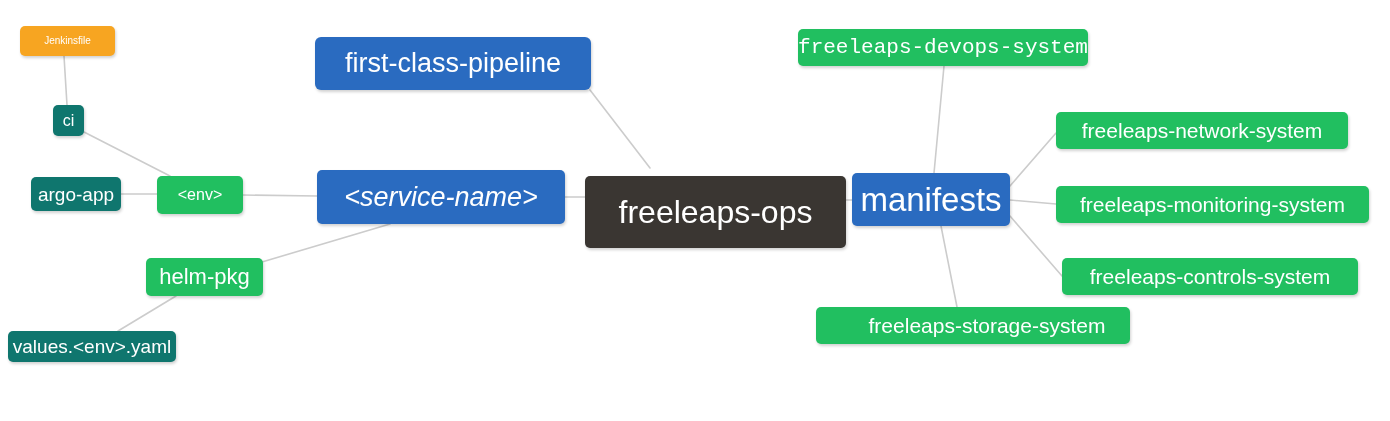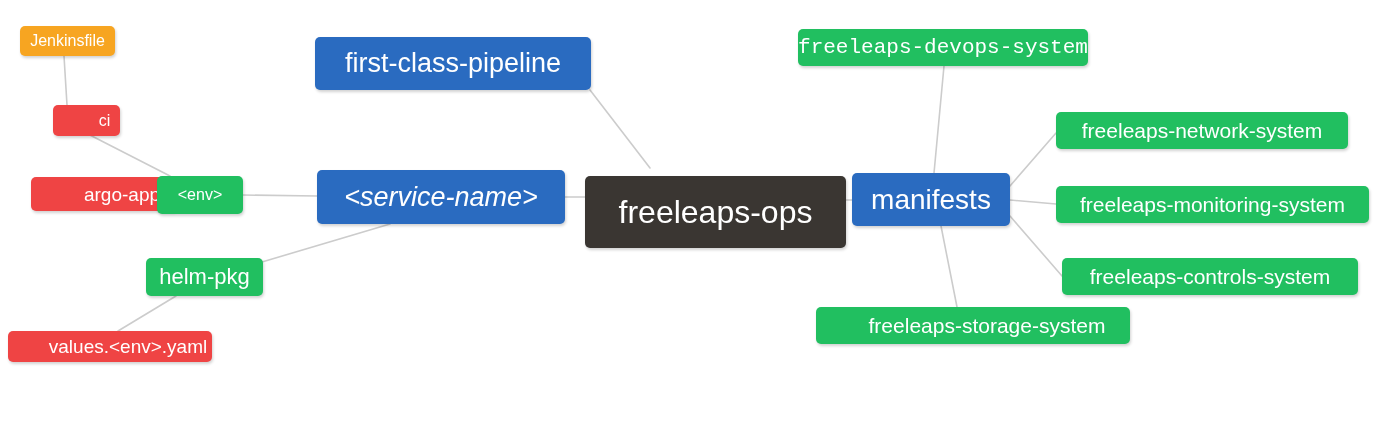--- a/index.html
+++ b/index.html
@@ -30,35 +30,35 @@
     justify-content: center;
     color: #ffffff;
     border-radius: 5px;
     box-shadow: 1px 2px 3px rgba(0,0,0,0.18);
     white-space: nowrap;
     cursor: default;
     line-height: 1;
   }
   .c-blue   { background: #2A6BC0; }
   .c-green  { background: #21BF60; }
-  .c-red    { background: #ef4444; padding-left: 36px; }
+  .c-red    { background: #0f766e; }
   .c-amber  { background: #F7A521; }
   .c-dark   { background: #3A3632; }
 
   
-  .n-jenkinsfile     { left: 20px;   top: 26px;  width: 95px;  height: 30px; font-size: 16px; }
+  .n-jenkinsfile     { left: 20px;   top: 26px;  width: 95px;  height: 30px; font-size: 10px; }
   .n-ci              { left: 53px;   top: 105px; width: 31px;  height: 31px; font-size: 16px; }
-  .n-argo-app        { left: 31px;   top: 177px; width: 110px;  height: 34px; font-size: 19px; }
+  .n-argo-app        { left: 31px;   top: 177px; width: 90px;  height: 34px; font-size: 19px; }
   .n-env             { left: 157px;  top: 176px; width: 86px;  height: 38px; font-size: 16px; }
   .n-helm-pkg        { left: 146px;  top: 258px; width: 117px; height: 38px; font-size: 22px; }
   .n-values          { left: 8px;    top: 331px; width: 168px; height: 31px; font-size: 19px; }
-  .n-fcp             { left: 315px;  top: 37px;  width: 276px; height: 53px; font-size: 27px; }
+  .n-fcp             { left: 315px;  top: 37px;  width: 276px; height: 53px; font-size: 27px; border-radius: 6px; }
   .n-service-name    { left: 317px;  top: 170px; width: 248px; height: 54px; font-size: 27px; font-style: italic; }
   .n-freeleaps-ops   { left: 585px;  top: 176px; width: 261px; height: 72px; font-size: 32px; }
-  .n-manifests       { left: 852px;  top: 173px; width: 158px; height: 53px; font-size: 28px; }
+  .n-manifests       { left: 852px;  top: 173px; width: 158px; height: 53px; font-size: 33px; }
   .n-devops-system   { left: 798px;  top: 29px;  width: 290px; height: 37px; font-size: 21px; font-family: Liberation Mono, monospace; }
   .n-network-system  { left: 1056px; top: 112px; width: 292px; height: 37px; font-size: 21px; }
   .n-monitoring-system { left: 1056px; top: 186px; width: 313px; height: 37px; font-size: 21px; }
   .n-controls-system { left: 1062px; top: 258px; width: 296px; height: 37px; font-size: 21px; }
   .n-storage-system  { left: 816px;  top: 307px; width: 286px; height: 37px; font-size: 21px; padding-left: 28px; }
 </style>
 </head>
 <body>
 
 <div class="canvas">

